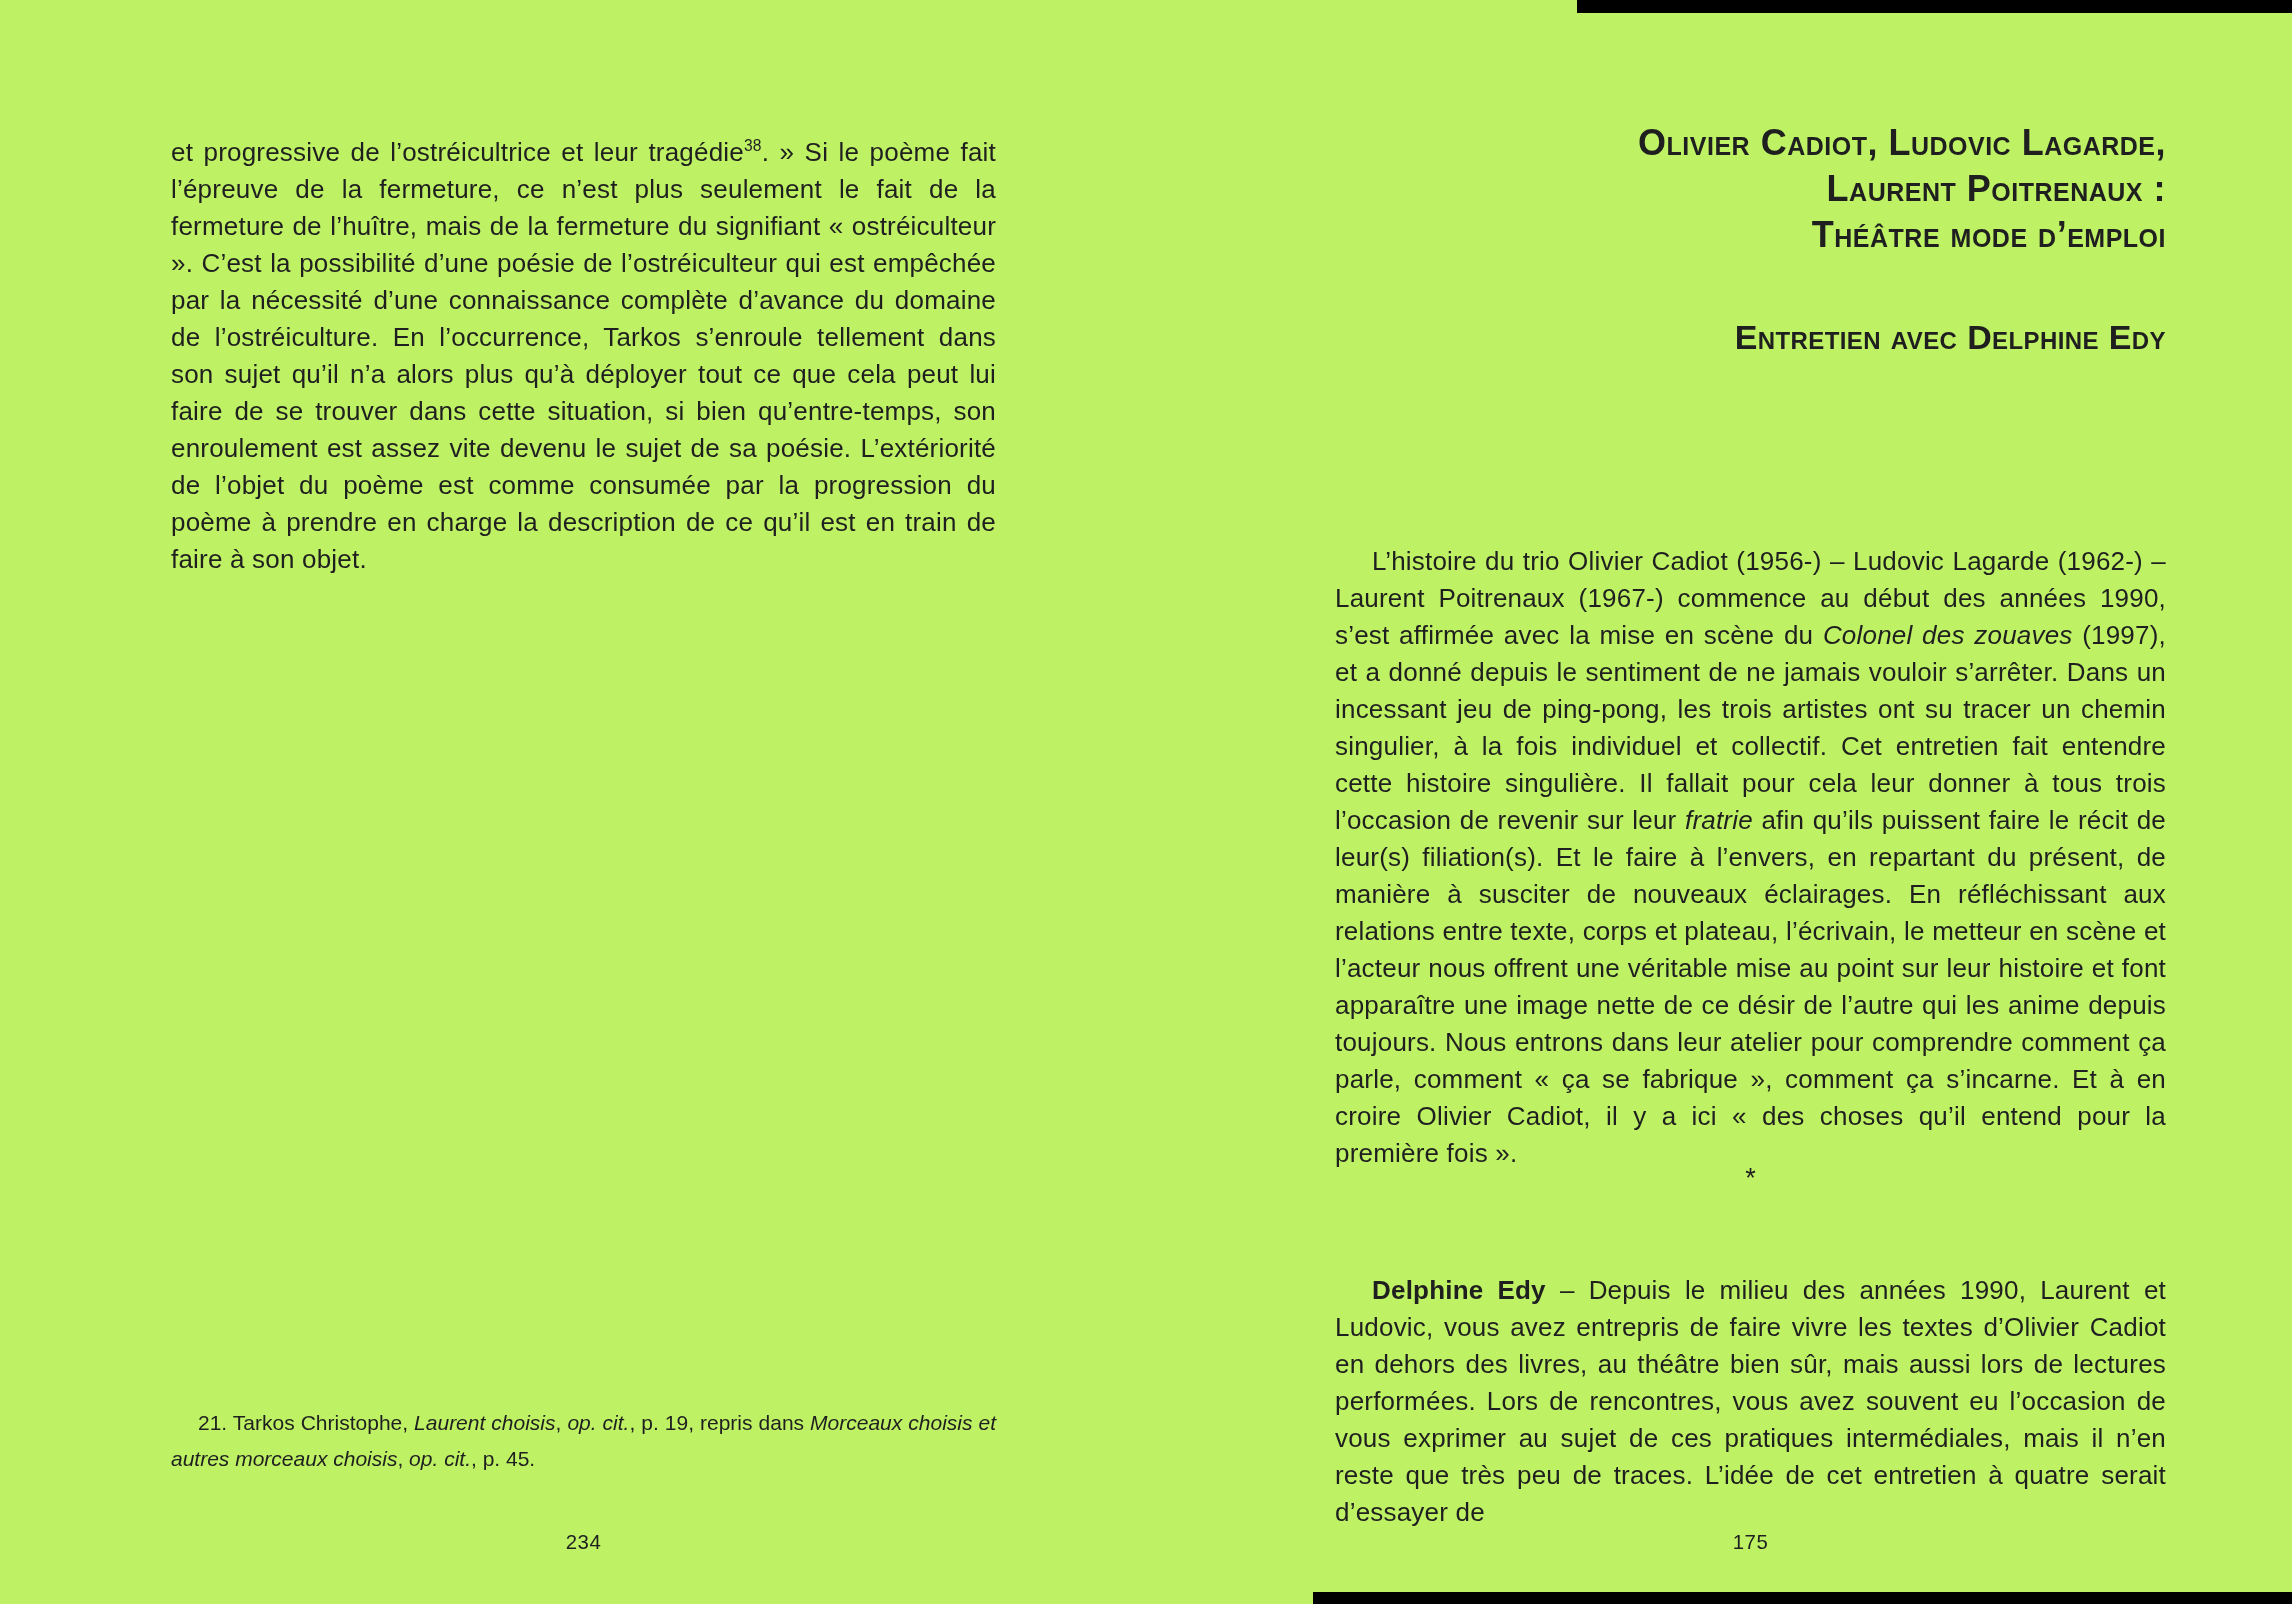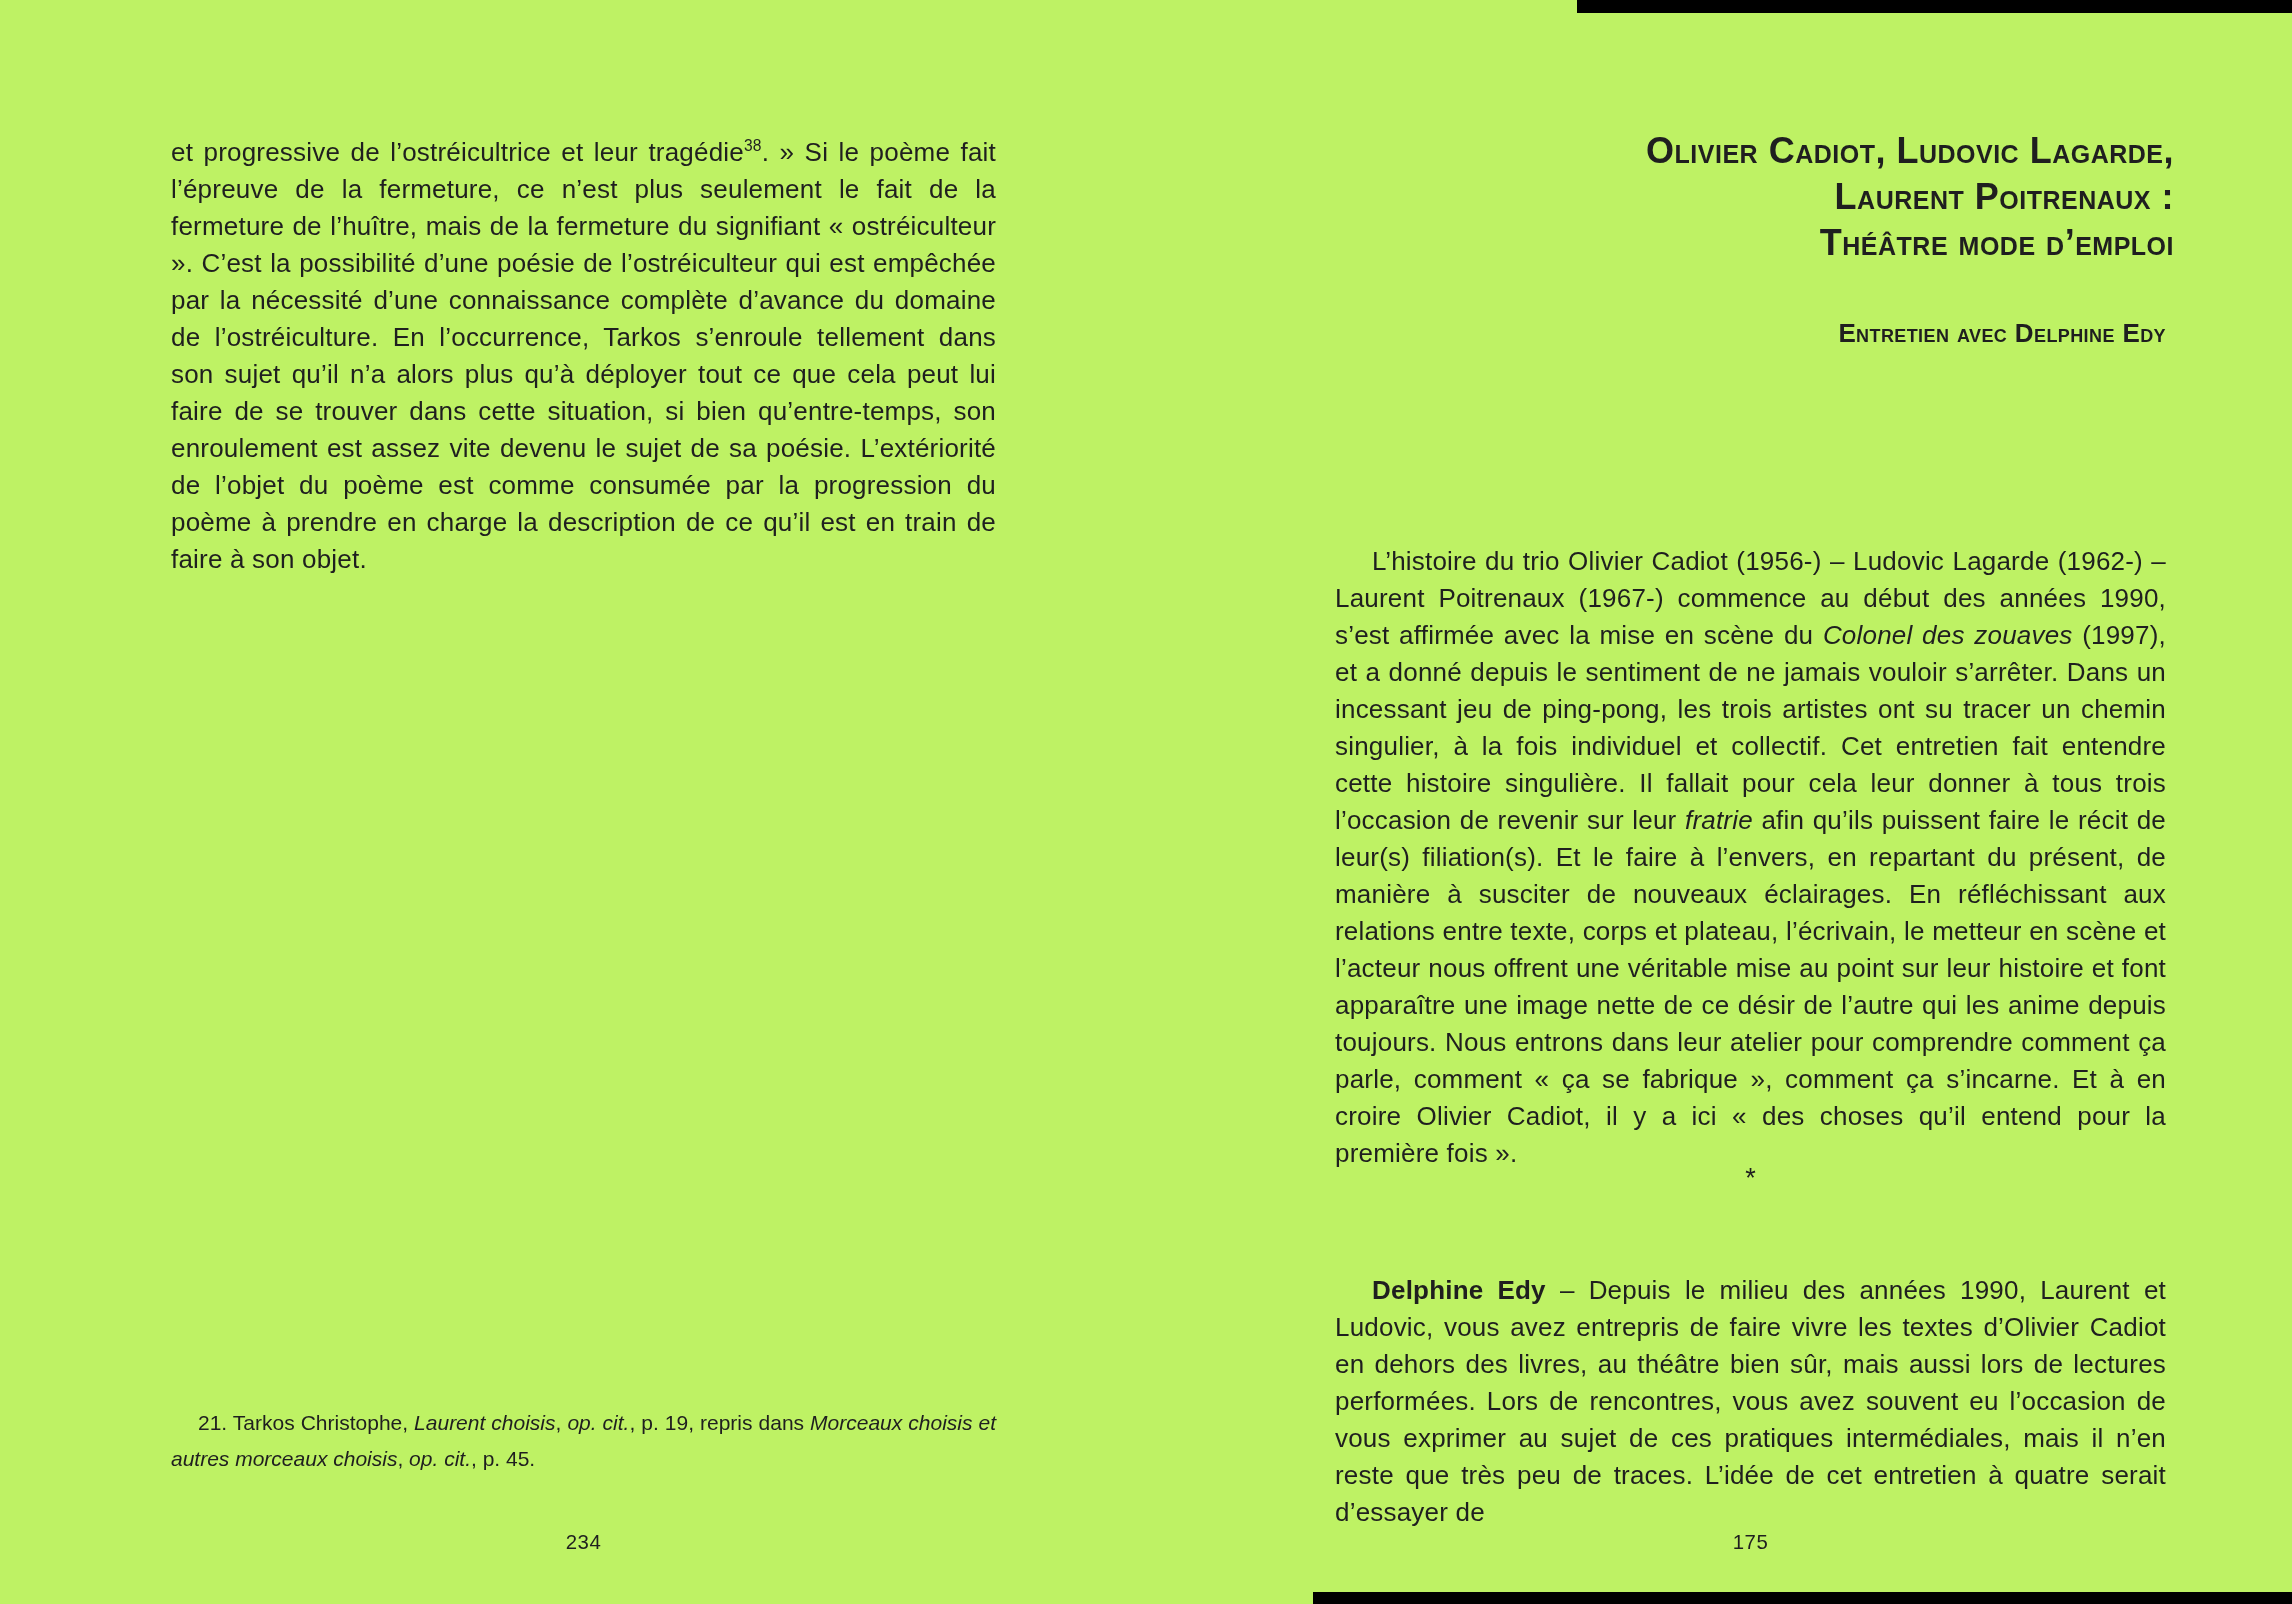--- a/index.html
+++ b/index.html
@@ -50,37 +50,37 @@
     top: 1531px;
     text-align: center;
     font-size: 20.4px;
     letter-spacing: 0.5px;
   }
   .page-number.left-num { left: 171px; }
   .page-number.right-num { left: 1335px; width: 831px; }
   .chapter-title {
     position: absolute;
     left: 1335px; top: 120px; width: 831px;
-    margin: 8px;
+    margin: 0;
     text-align: right;
     font-variant: small-caps;
     font-weight: 600;
     font-size: 36px;
     line-height: 46px;
     letter-spacing: 0.5px;
   }
   .chapter-title .title-line { display: block; }
   .subtitle {
     position: absolute;
     left: 1335px; top: 318px; width: 831px;
     margin: 0;
     text-align: right;
     font-variant: small-caps;
     font-weight: 600;
-    font-size: 26px;
+    font-size: 34px;
     letter-spacing: 0.4px;
   }
   .intro-paragraph {
     left: 1335px; top: 543px; width: 831px;
     text-indent: 37px;
   }
   .asterisk-separator {
     position: absolute;
     left: 1335px; top: 1163px; width: 831px;
     text-align: center;

